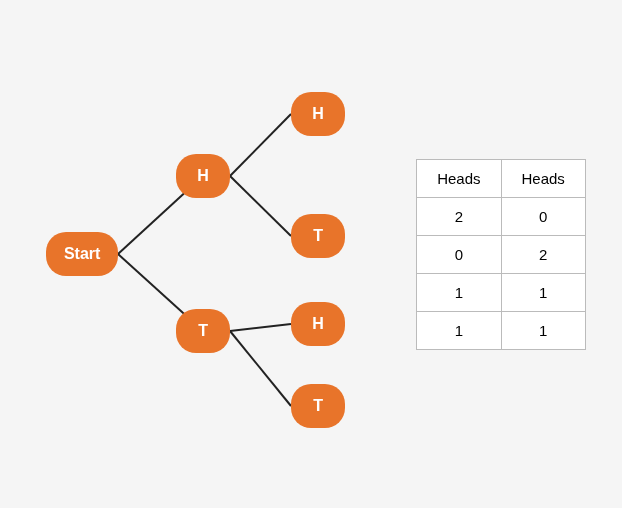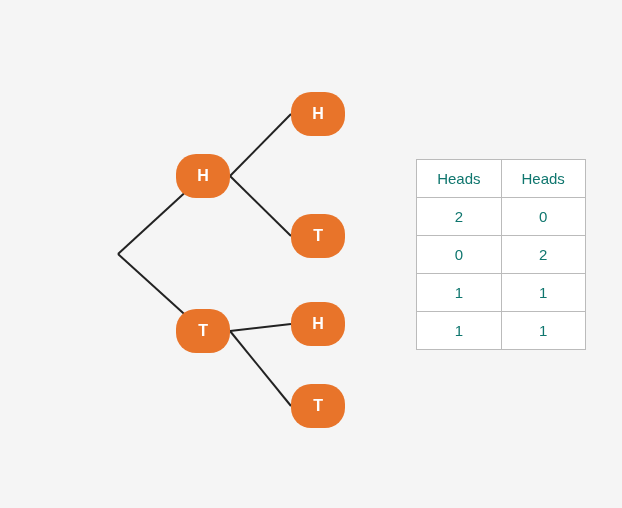--- a/index.html
+++ b/index.html
@@ -86,21 +86,21 @@
       top: 340px;
     }
     table {
       border-collapse: collapse;
     }
     th, td {
       border: 1px solid #bbb;
       padding: 10px 20px;
       text-align: center;
       font-size: 15px;
-      color: #0f766e;
+      color: #000000;
       min-width: 60px;
     }
     th {
       font-weight: normal;
       background: #fff;
     }
     td {
       background: #fff;
     }
   </style>
@@ -119,20 +119,23 @@
 
       <line x1="194" y1="132" x2="255" y2="70" stroke="#222" stroke-width="2"></line>
 
       <line x1="194" y1="132" x2="255" y2="192" stroke="#222" stroke-width="2"></line>
 
       <line x1="194" y1="287" x2="255" y2="280" stroke="#222" stroke-width="2"></line>
 
       <line x1="194" y1="287" x2="255" y2="362" stroke="#222" stroke-width="2"></line>
     </svg>
 
+    <div class="node node-start">
+      <span>Start</span>
+    </div>
     <div class="node node-h1">
       <span>H</span>
     </div>
     <div class="node node-t1">
       <span>T</span>
     </div>
     <div class="node node-hh">
       <span>H</span>
     </div>
     <div class="node node-ht">

